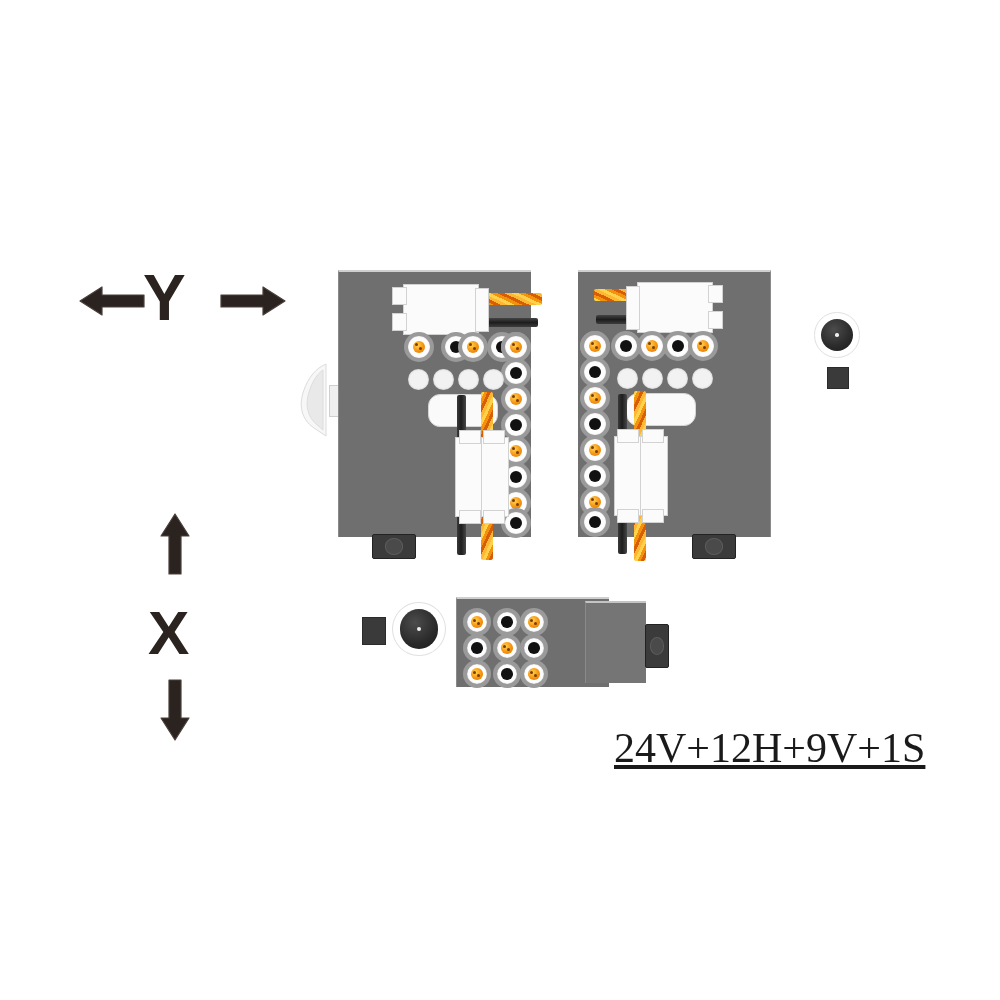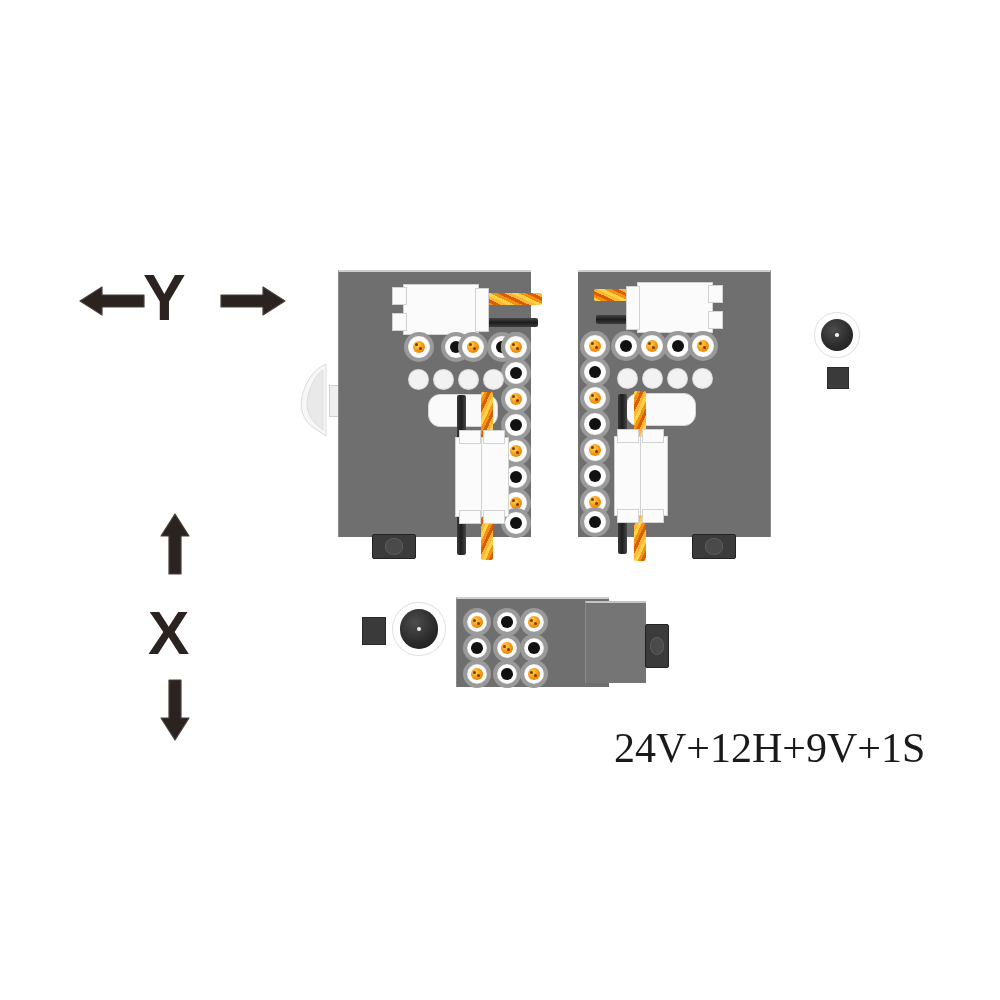--- a/index.html
+++ b/index.html
@@ -375,15 +375,15 @@
           <div class="core"></div>
         </div>
       </div>
     <div class="port orange" style="left:520px;top:660px;width:28px;height:28px;">
         <div class="ring">
           <div class="core"></div>
         </div>
       </div>
   </div>
 
-  <div class="caption" style="left:614px;top:724px;font-size:42px;font-family:'Liberation Serif', serif;">24V+12H+9V+1S</div>
+  <div class="caption" style="left:614px;top:724px;font-size:42px;font-family:'Liberation Serif', serif;text-decoration:underline;">24V+12H+9V+1S</div>
 
 </div>
 
 </body></html>

